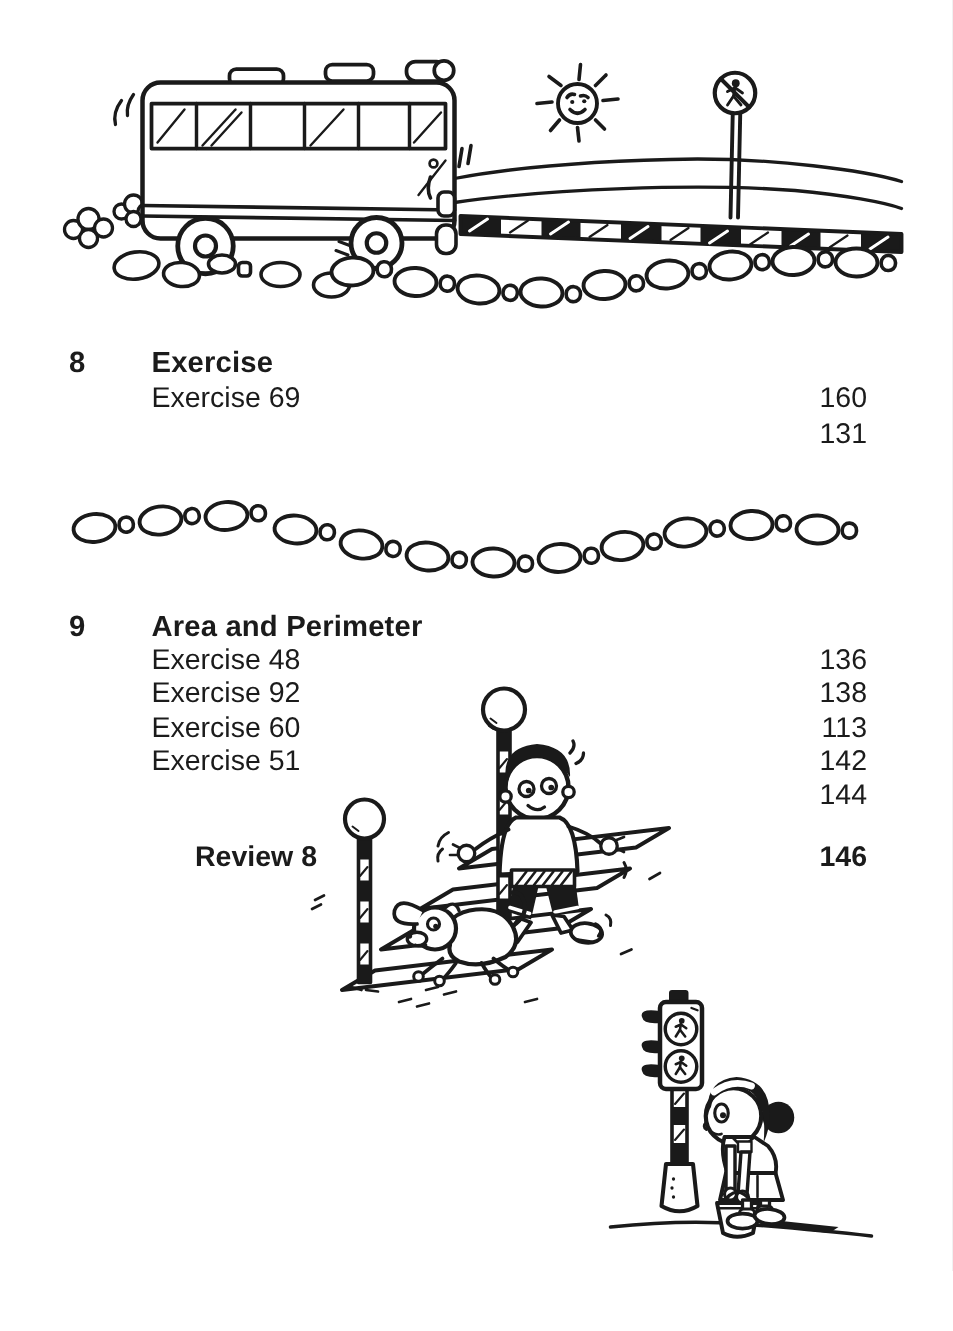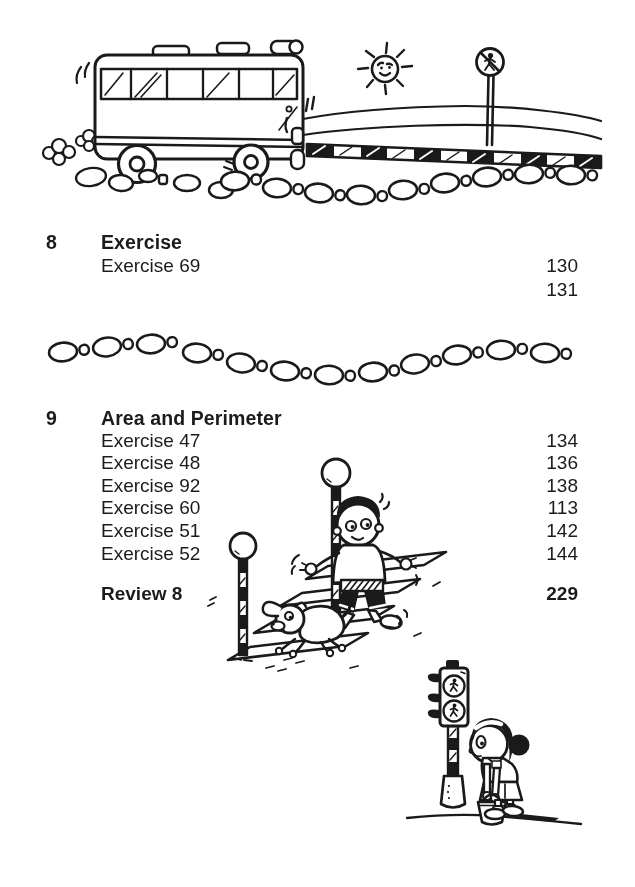--- a/index.html
+++ b/index.html
@@ -24,21 +24,21 @@
     line-height:23.3px;
     font-size:19px;
   }
   .toc-section.sec9 .toc-row{line-height:22.6px;}
   .toc-row .num{font-weight:bold;}
   .toc-row .title{grid-column:2;}
   .toc-row .page{grid-column:3;text-align:right;}
   .toc-row.header .num,.toc-row.header .title{font-weight:bold;font-size:19.5px;letter-spacing:.1px;}
   .toc-row.review{margin-top:18px;}
   .toc-row.review + .toc-row.review{margin-top:22px;}
-  .toc-row.review .title,.toc-row.review .page{font-weight:bold;}
+  .toc-row.review .title,.toc-row.review .page{font-weight:bold;margin-left:29px;}
 </style>
 </head>
 <body>
 
 <div id="page">
 
   <svg class="illus" style="left:35px;top:25px;" width="570" height="195" viewBox="0 0 570 195">
     <defs>
       <g id="fp">
         <ellipse cx="0" cy="0" rx="14" ry="9.3" fill="#fff" stroke="#1a1a1a" stroke-width="2.6"></ellipse>
@@ -179,21 +179,21 @@
     </g>
   </svg>
 
   <section class="toc-section" style="top:231px;">
     <div class="toc-row header">
       <span class="num">8</span>
       <span class="title">Exercise</span>
     </div>
     <div class="toc-row">
       <span class="title">Exercise 69</span>
-      <span class="page">130</span>
+      <span class="page">160</span>
     </div>
     <div class="toc-row">
       <span class="page">131</span>
     </div>
   </section>
 
   <svg class="illus" style="left:45px;top:330px;" width="545" height="70" viewBox="0 0 545 70">
     <use href="#fp" transform="translate(18,22) rotate(-6)"></use>
     <use href="#fp" transform="translate(62,17) rotate(-8)"></use>
     <use href="#fp" transform="translate(106,14) rotate(-5)"></use>
@@ -207,46 +207,41 @@
     <use href="#fp" transform="translate(456,20) rotate(-3)"></use>
     <use href="#fp" transform="translate(500,23) rotate(2)"></use>
   </svg>
 
   <section class="toc-section sec9" style="top:407px;">
     <div class="toc-row header">
       <span class="num">9</span>
       <span class="title">Area and Perimeter</span>
     </div>
     <div class="toc-row">
-      <span class="title">Exercise 47</span>
-      <span class="page">134</span>
-    </div>
-    <div class="toc-row">
       <span class="title">Exercise 48</span>
       <span class="page">136</span>
     </div>
     <div class="toc-row">
       <span class="title">Exercise 92</span>
       <span class="page">138</span>
     </div>
     <div class="toc-row">
       <span class="title">Exercise 60</span>
       <span class="page">113</span>
     </div>
     <div class="toc-row">
       <span class="title">Exercise 51</span>
       <span class="page">142</span>
     </div>
     <div class="toc-row">
-      <span class="title">Exercise 52</span>
       <span class="page">144</span>
     </div>
     <div class="toc-row review">
       <span class="title">Review 8</span>
-      <span class="page">229</span>
+      <span class="page">146</span>
     </div>
   </section>
 
   <svg class="illus" style="left:198px;top:436px;" width="275" height="240" viewBox="0 0 275 240">
 
     <g fill="#fff" stroke="#1a1a1a" stroke-width="2.6">
       <polygon points="30,224 148,210 170,197 52,211"></polygon>
       <polygon points="56,197 174,183 196,170 78,184"></polygon>
       <polygon points="82,170 200,156 222,143 104,157"></polygon>
       <polygon points="108,143 226,129 248,116 130,130"></polygon>

